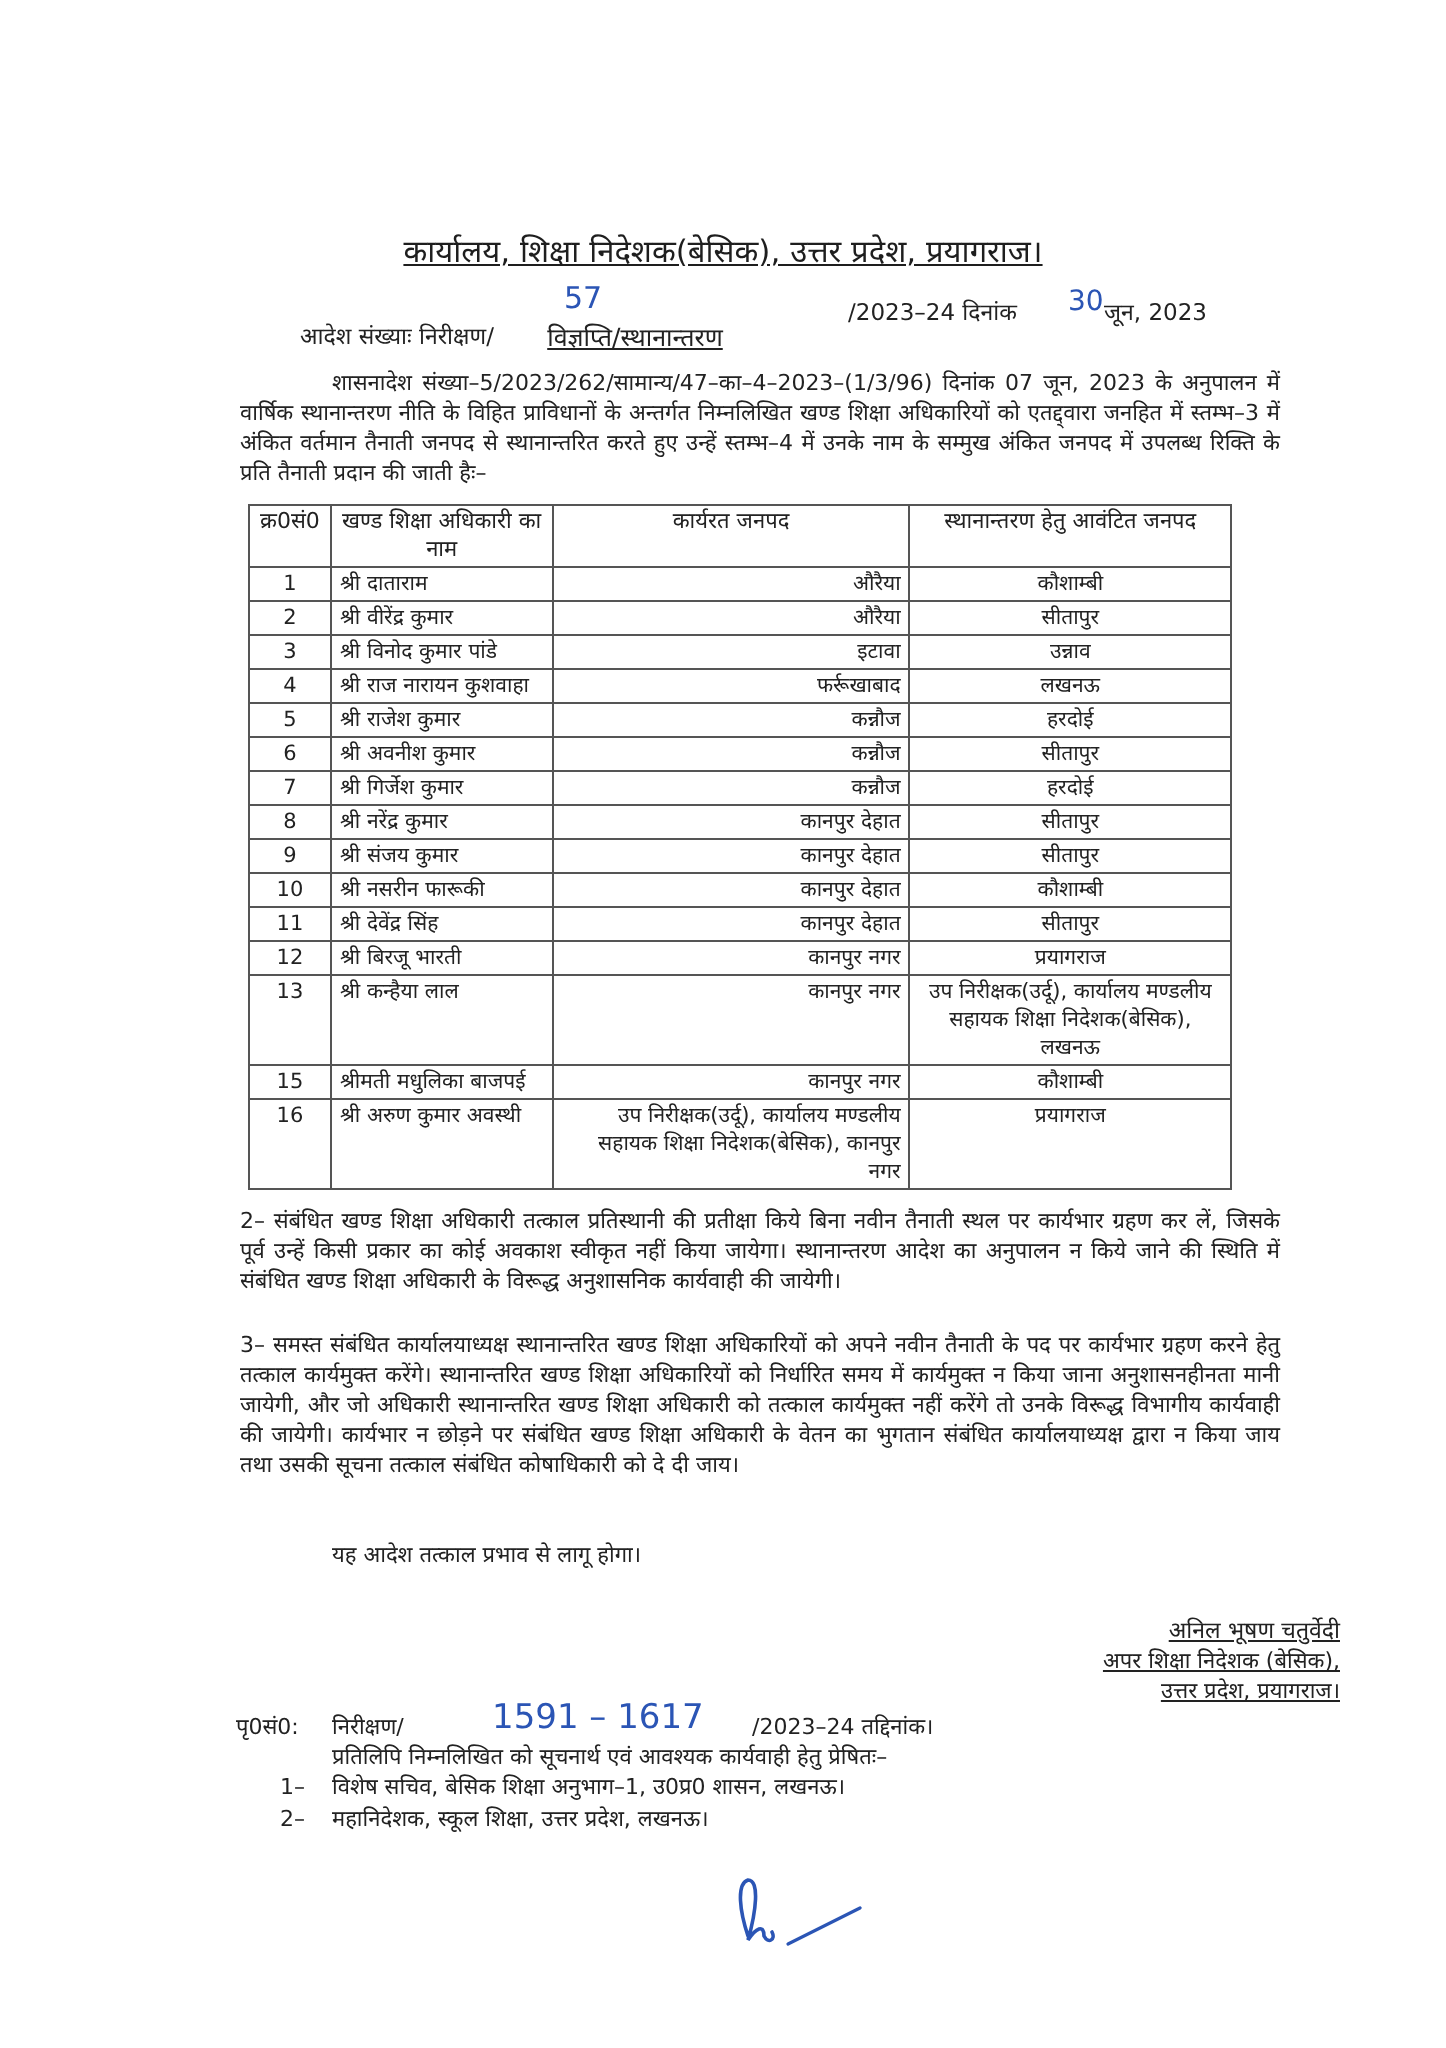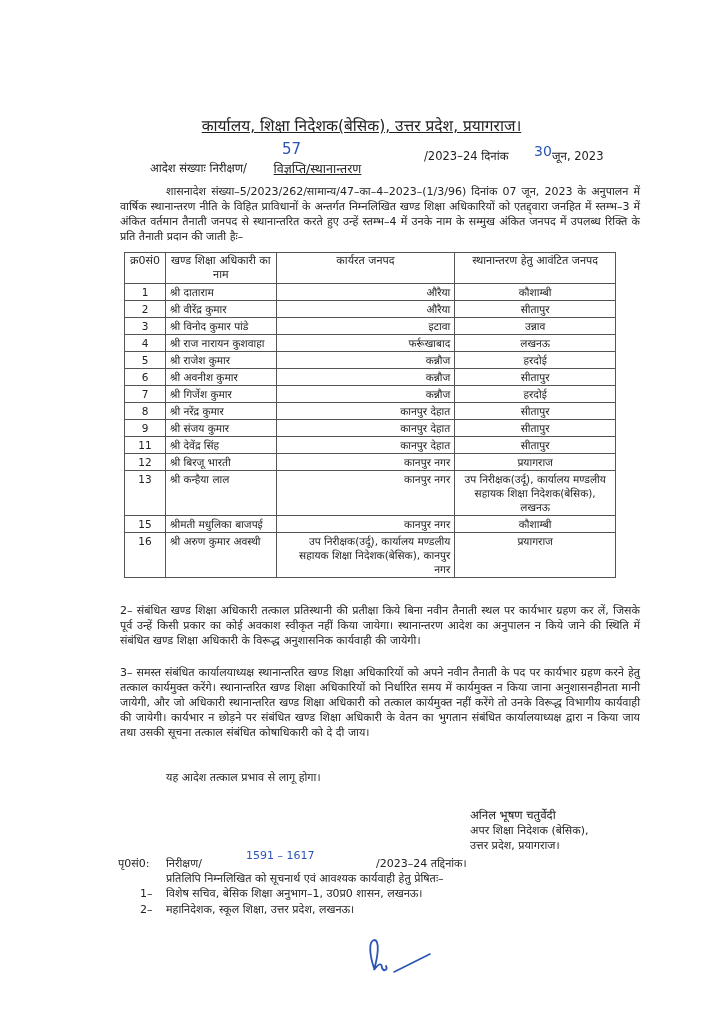--- a/index.html
+++ b/index.html
@@ -30,21 +30,21 @@
   }
   table.transfers th, table.transfers td {
     border: 1px solid #555555; padding: 1px 4px; vertical-align: top;
     line-height: 14px; font-weight: normal;
   }
   table.transfers th { text-align: center; font-size: 11px; }
   .c-sn { width: 32px; text-align: center; margin-top: 29px; }
   .c-name { width: 102px; text-align: left; }
   .c-cur { width: 170px; text-align: right; }
   .c-new { width: 152px; text-align: center; }
-  .signature { left: 470px; top: 808px; font-size: 11px; line-height: 15px; text-align: left; width: 200px; }
+  .signature { left: 470px; top: 808px; font-size: 11px; line-height: 15px; text-align: right; width: 200px; text-decoration: underline; }
   .sig-name { font-size: 11.5px; }
   .copy { left: 118px; font-size: 11px; line-height: 15px; }
   .sig-scribble { left: 360px; top: 930px; }
 </style>
 </head>
 <body>
 
 <div class="page">
 
   <div class="abs title">कार्यालय, शिक्षा निदेशक(बेसिक), उत्तर प्रदेश, प्रयागराज।</div>
@@ -117,20 +117,26 @@
           <td class="c-cur">कानपुर देहात</td>
           <td class="c-new">सीतापुर</td>
         </tr>
       <tr>
           <td class="c-sn">9</td>
           <td class="c-name">श्री संजय कुमार</td>
           <td class="c-cur">कानपुर देहात</td>
           <td class="c-new">सीतापुर</td>
         </tr>
       <tr>
+          <td class="c-sn">10</td>
+          <td class="c-name">श्री नसरीन फारूकी</td>
+          <td class="c-cur">कानपुर देहात</td>
+          <td class="c-new">कौशाम्बी</td>
+        </tr>
+      <tr>
           <td class="c-sn">11</td>
           <td class="c-name">श्री देवेंद्र सिंह</td>
           <td class="c-cur">कानपुर देहात</td>
           <td class="c-new">सीतापुर</td>
         </tr>
       <tr>
           <td class="c-sn">12</td>
           <td class="c-name">श्री बिरजू भारती</td>
           <td class="c-cur">कानपुर नगर</td>
           <td class="c-new">प्रयागराज</td>
@@ -161,21 +167,21 @@
   <div class="abs para indent" style="top:770px;">यह आदेश तत्काल प्रभाव से लागू होगा।</div>
 
   <div class="abs signature">
     <div class="sig-name">अनिल भूषण चतुर्वेदी</div>
     <div>अपर शिक्षा निदेशक (बेसिक),</div>
     <div>उत्तर प्रदेश, प्रयागराज।</div>
   </div>
 
   <div class="abs copy" style="top:856px;">पृ0सं0:</div>
   <div class="abs copy" style="left:166px; top:856px;">निरीक्षण/</div>
-  <div class="abs handwritten" style="left:246px; top:849px; font-size:11px;">1591 – 1617</div>
+  <div class="abs handwritten" style="left:246px; top:849px; font-size:17px;">1591 – 1617</div>
   <div class="abs copy" style="left:376px; top:856px;">/2023–24 तद्दिनांक।</div>
   <div class="abs copy" style="left:166px; top:871px;">प्रतिलिपि निम्नलिखित को सूचनार्थ एवं आवश्यक कार्यवाही हेतु प्रेषितः–</div>
 
   <div class="abs copy" style="left:140px; top:886px;">1–</div>
   <div class="abs copy" style="left:166px; top:886px;">विशेष सचिव, बेसिक शिक्षा अनुभाग–1, उ0प्र0 शासन, लखनऊ।</div>
   <div class="abs copy" style="left:140px; top:902px;">2–</div>
   <div class="abs copy" style="left:166px; top:902px;">महानिदेशक, स्कूल शिक्षा, उत्तर प्रदेश, लखनऊ।</div>
 
   <div class="abs sig-scribble">
     <svg width="80" height="50" viewBox="0 0 80 50">

